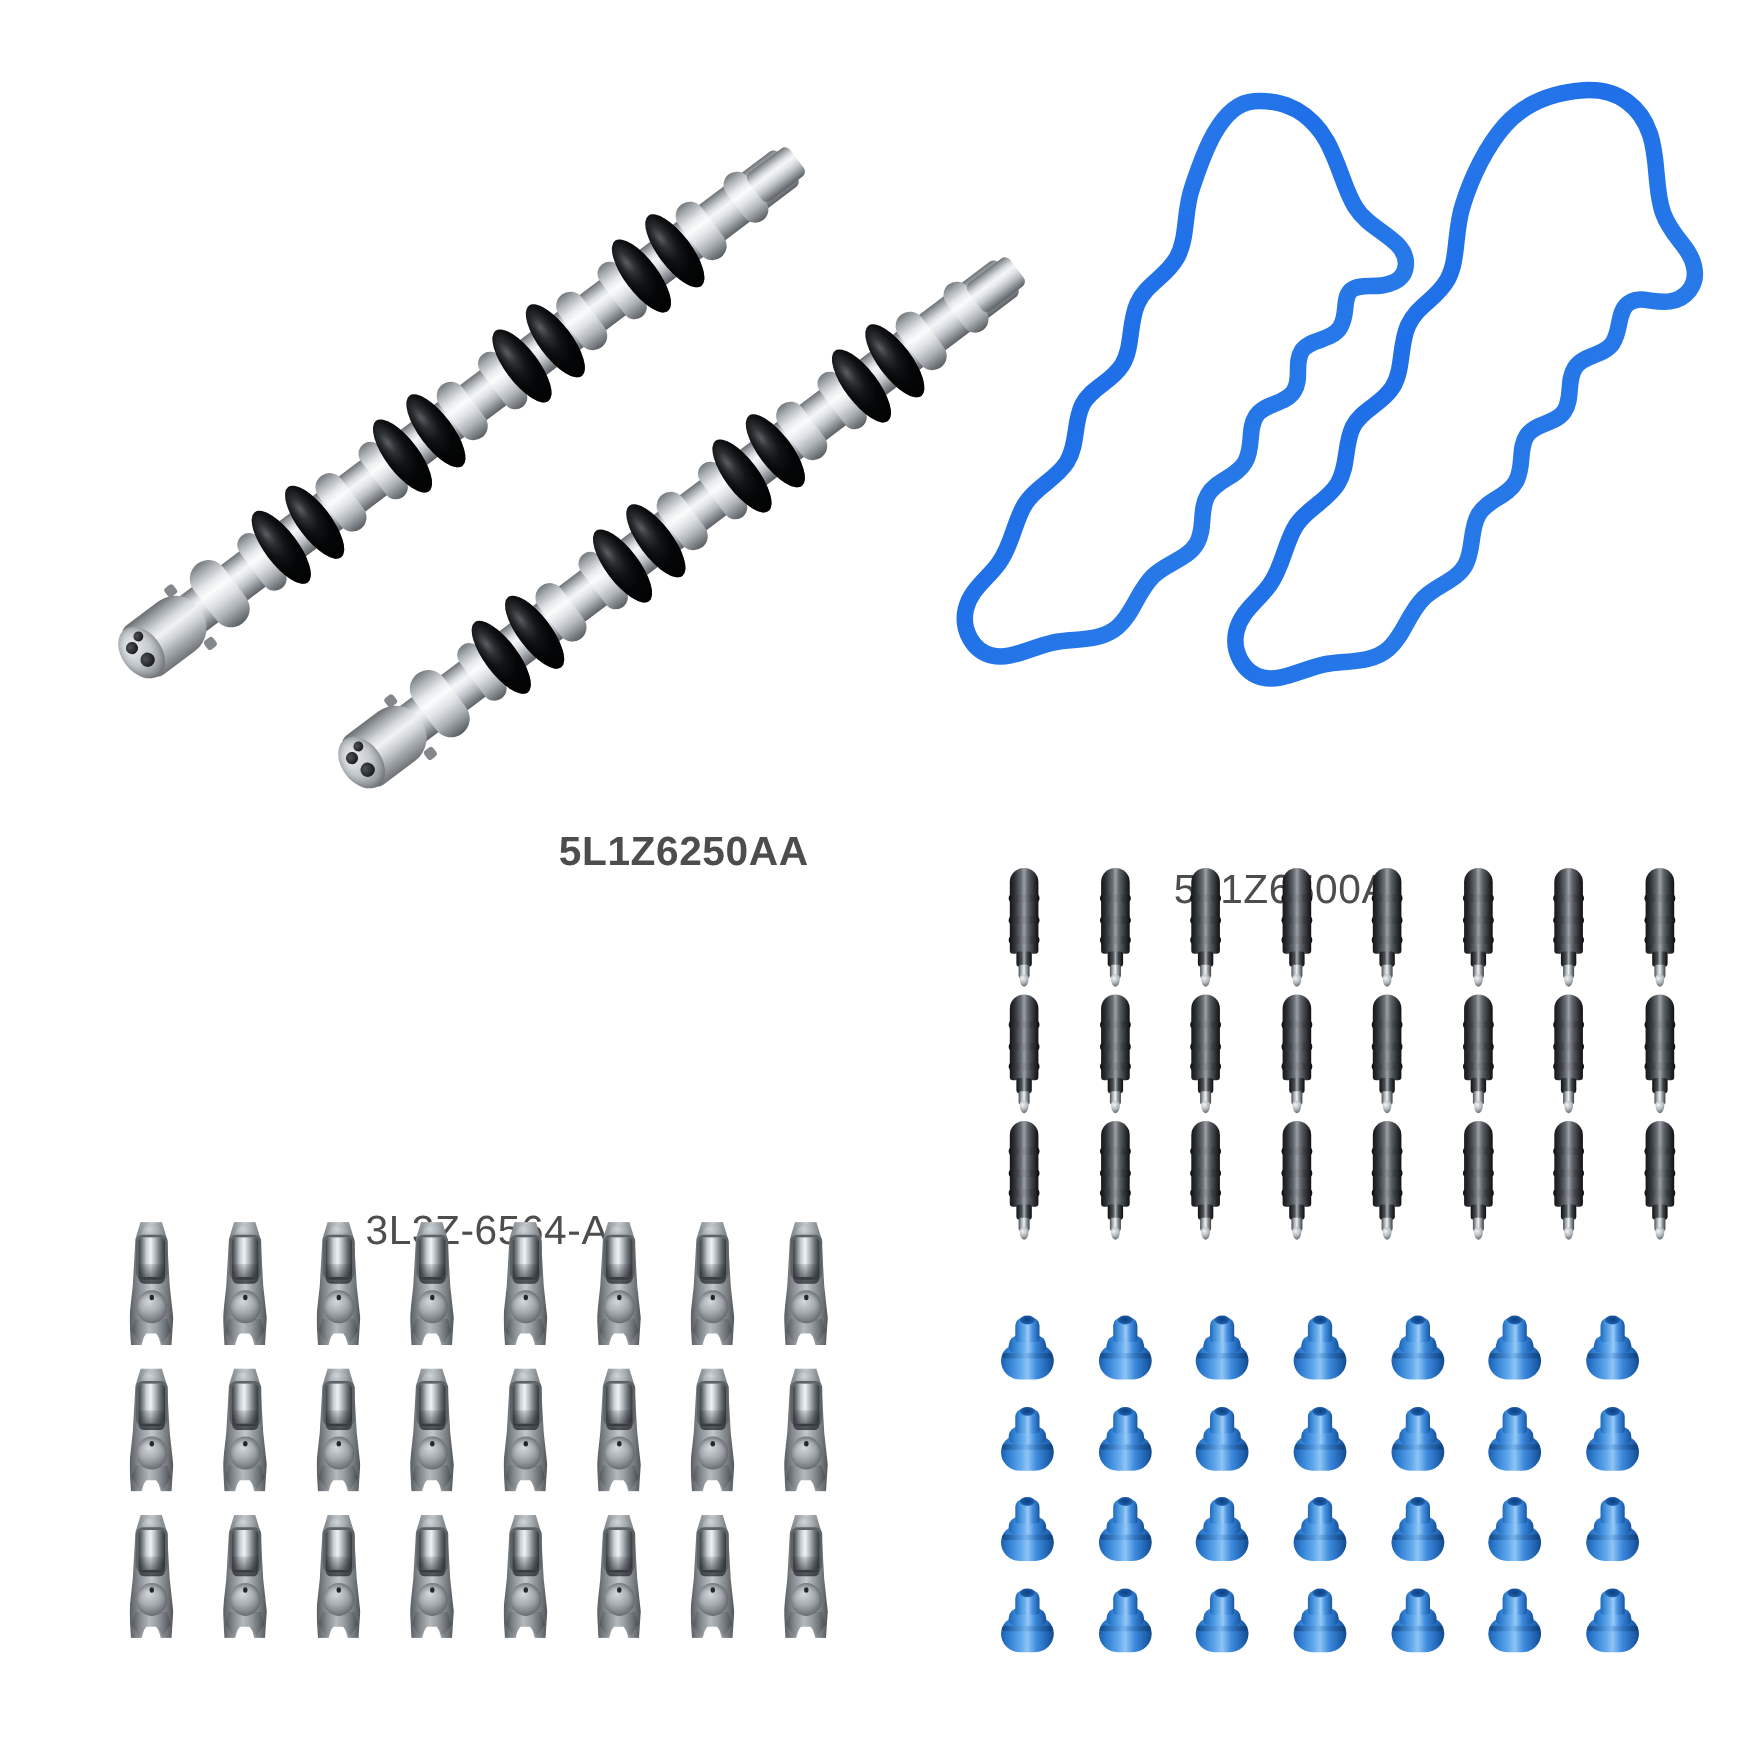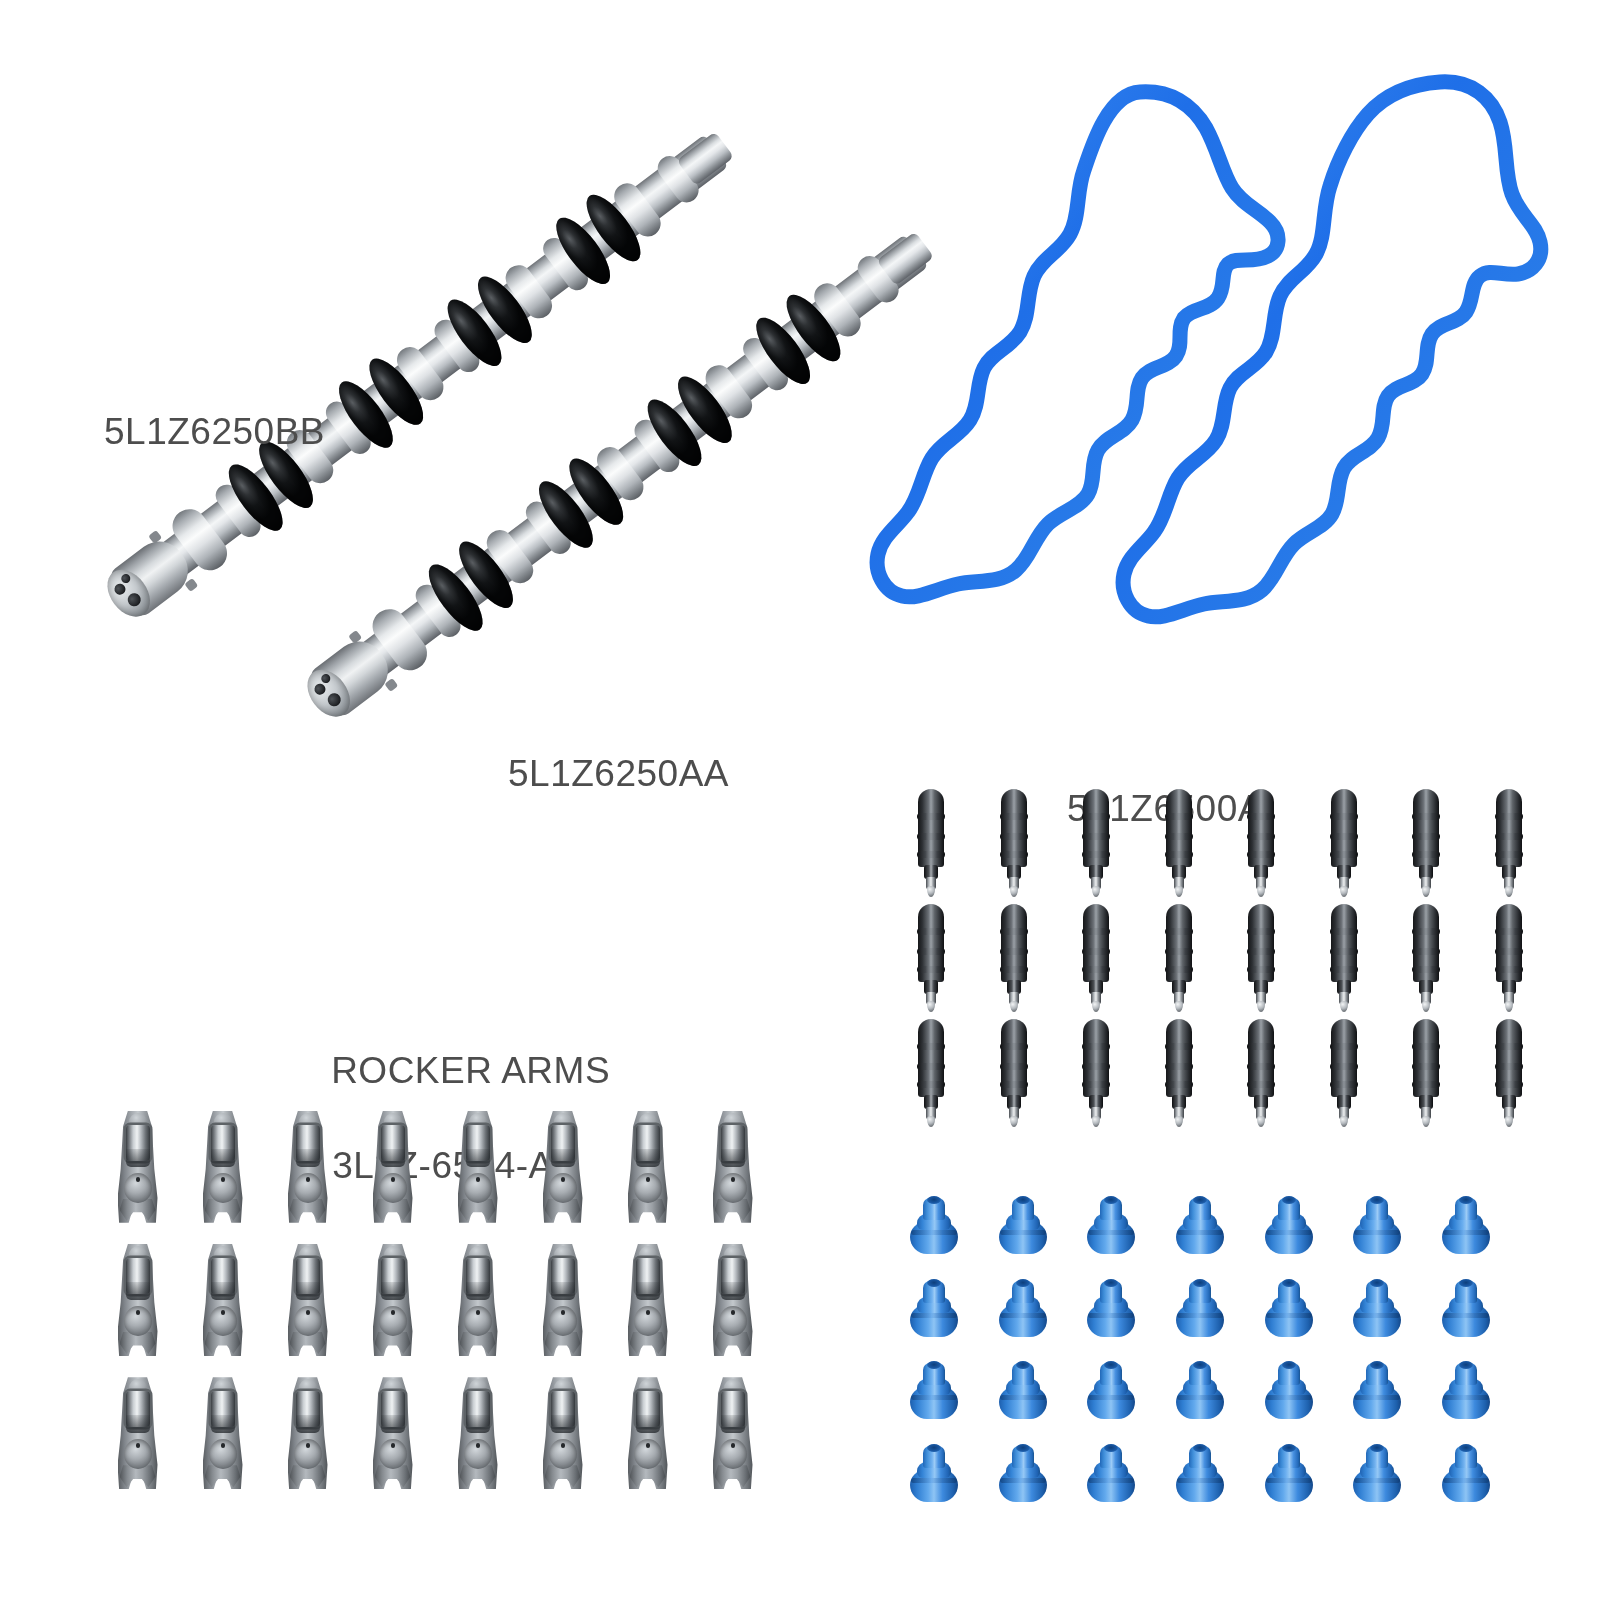--- a/index.html
+++ b/index.html
@@ -19,21 +19,21 @@
   
   .label {
     position: absolute;
     color: #4d4d4d;
     font-weight: 400;
     letter-spacing: 0.5px;
     white-space: pre;
     line-height: 1.28;
   }
   #label-cam-bb { left: 104px; top: 408px; font-size: 37px; }
-  #label-cam-aa { left: 508px; top: 750px; font-size: 37px; }
+  #label-cam-aa { left: 508px; top: 750px; font-size: 37px; font-weight: bold; }
   #label-tappet {
     left: 960px; top: 690px; width: 410px;
     text-align: center; font-size: 37px;
   }
   #label-rocker {
     left: 288px; top: 1000px; width: 310px;
     text-align: center; font-size: 37px;
   }
   .label .ln2 { display: block; }
 
@@ -455,30 +455,28 @@
                C 386 364, 382 344, 390 328
                C 398 312, 416 308, 426 292
                C 436 276, 432 254, 440 236
                C 448 218, 466 212, 476 194
                C 486 176, 482 150, 490 126
                C 498 100, 512 72, 528 54
                C 546 34, 570 24, 600 22 Z" fill="none" stroke="url(#gblue)" stroke-width="15" stroke-linejoin="round" stroke-linecap="round"></path>
     </svg>
   </div>
 
-  <div class="label" id="label-cam-bb">5L1Z6250BB</div>
 
   <div class="label" id="label-cam-aa">5L1Z6250AA</div>
 
   <div class="label" id="label-tappet">
     <span class="ln2">5L1Z6500A</span>
   </div>
 
   <div class="label" id="label-rocker">
-    <span>ROCKER ARMS</span>
     <span class="ln2">3L3Z-6564-A</span>
   </div>
 
   <div class="grid" id="tappet-grid">
       <div class="cell">
   <div class="tappet">
     <div class="t-body"></div>
     <div class="t-ring r1"></div>
     <div class="t-ring r2"></div>
     <div class="t-ring r3"></div>

